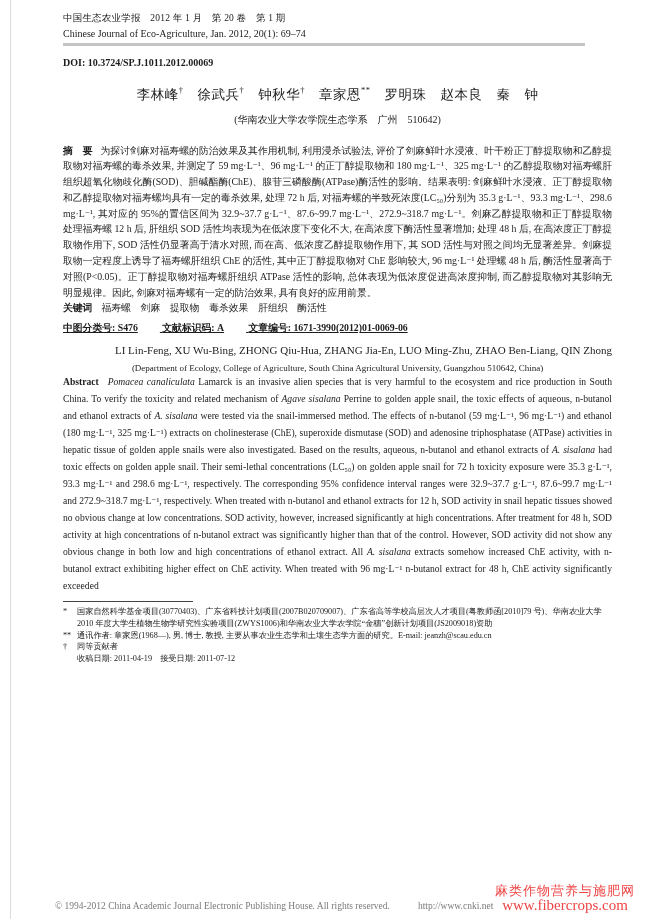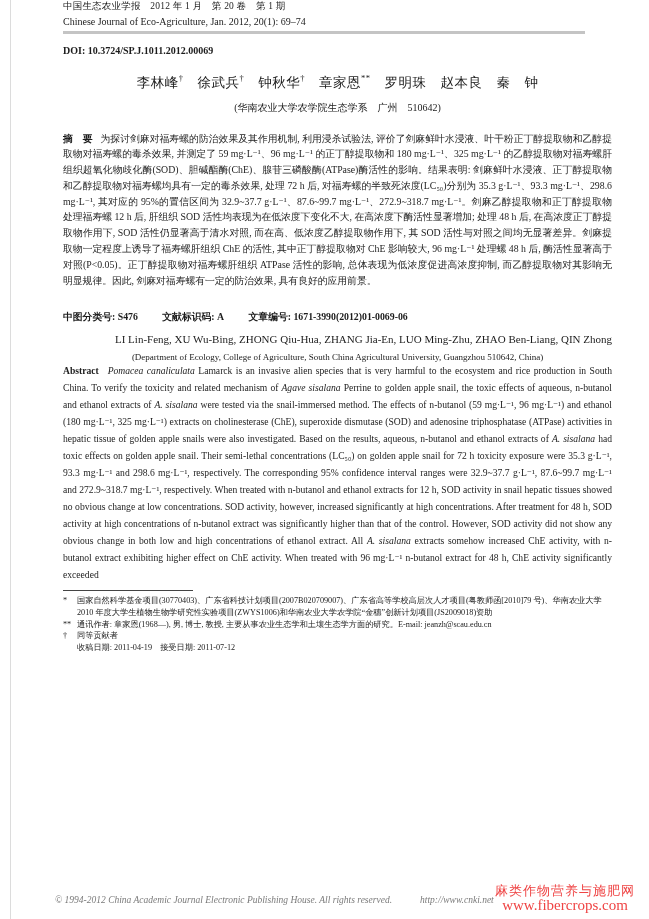--- a/index.html
+++ b/index.html
@@ -2,47 +2,47 @@
 <html><head>
 <meta charset="utf-8">
 <style>
   html,body{margin:0;padding:0;}
   body{
     width:649px;height:919px;position:relative;background:#ffffff;
     font-family:"Liberation Serif","DejaVu Serif",serif;
     color:#1c1c1c;overflow:hidden;
   }
   .scan-edge{position:absolute;left:10px;top:0;width:1px;height:100%;background:#dcdcdc;}
-  .content{position:absolute;left:63px;top:0;width:549px;}
+  .content{position:absolute;left:63px;top:12px;width:549px;}
   .jheader-cn{font-size:9.5px;letter-spacing:.2px;}
   .jheader-en{font-size:10px;margin-top:3px;}
   .jheader-rule{height:3px;background:#c4c4c4;width:522px;margin-top:4px;}
   .doi{font-weight:bold;font-size:10px;margin-top:11px;}
   .title-cn{text-align:center;font-size:21px;margin-top:24px;letter-spacing:1px;}
   .title-cn sup{font-size:11px;}
   .authors-cn{text-align:center;font-size:13.5px;margin-top:17px;letter-spacing:.5px;}
   .authors-cn sup{font-size:8.5px;}
   .affil-cn{text-align:center;font-size:10px;margin-top:9px;}
   .abstract-cn{font-size:9.8px;line-height:15.8px;text-align:justify;margin-top:16px;}
   .abstract-cn .lbl{font-weight:bold;margin-right:8px;}
   .keywords{font-size:9.8px;margin-top:2px;}
   .keywords .lbl{font-weight:bold;margin-right:9px;}
-  .classline{font-size:9.8px;font-weight:bold;margin-top:23px;}
+  .classline{font-size:9.8px;font-weight:bold;margin-top:7px;text-decoration:underline;}
   .classline span{margin-right:22px;}
   .title-en{text-align:center;font-weight:bold;font-size:14.5px;line-height:21px;margin-top:19px;}
   .authors-en{text-align:right;font-size:11px;margin-top:9px;}
   .affil-en{text-align:center;font-size:9px;margin-top:7px;font-family:Liberation Serif, serif;}
   .abstract-en{font-size:9.6px;line-height:17px;text-align:justify;margin-top:0;}
   .abstract-en .lbl{font-weight:bold;margin-right:9px;}
   .fn-rule{height:1px;background:#444;width:130px;margin-top:7px;}
   .footnotes{font-size:8.2px;line-height:11.6px;margin-top:4px;color:#222;}
   .fn{position:relative;padding-left:14px;}
   .fn .mark{position:absolute;left:0;top:0;}
   .fn.nomark{padding-left:14px;}
-  .footer{position:absolute;left:55px;bottom:14px;font-size:9.5px;color:#7a7a7a;white-space:nowrap;font-style:italic;}
+  .footer{position:absolute;left:55px;bottom:8px;font-size:9.5px;color:#7a7a7a;white-space:nowrap;}
   .footer .url{margin-left:28px;}
   .watermark{position:absolute;right:14px;bottom:6px;text-align:right;color:#ef4444;line-height:15px;}
   .watermark .wm-cn{font-size:13px;letter-spacing:1px;}
   .watermark .wm-url{font-size:15px;text-align:center;}
   i{font-style:italic;}
 </style>
 </head>
 <body>
 
 <div class="scan-edge"></div>
@@ -54,20 +54,23 @@
   <div class="jheader-rule"></div>
   <div class="doi">DOI: 10.3724/SP.J.1011.2012.00069</div>
 
   <div class="authors-cn"><span>李林峰</span><sup>†</sup><span>　徐武兵</span><sup>†</sup><span>　钟秋华</span><sup>†</sup><span>　章家恩</span><sup>**</sup><span>　罗明珠　赵本良　秦　钟</span></div>
   <div class="affil-cn">(华南农业大学农学院生态学系　广州　510642)</div>
 
   <div class="abstract-cn">
     <span class="lbl">摘　要</span><span>为探讨剑麻对福寿螺的防治效果及其作用机制, 利用浸杀试验法, 评价了剑麻鲜叶水浸液、叶干粉正丁醇提取物和乙醇提取物对福寿螺的毒杀效果, 并测定了 59 mg·L⁻¹、96 mg·L⁻¹ 的正丁醇提取物和 180 mg·L⁻¹、325 mg·L⁻¹ 的乙醇提取物对福寿螺肝组织超氧化物歧化酶(SOD)、胆碱酯酶(ChE)、腺苷三磷酸酶(ATPase)酶活性的影响。结果表明: 剑麻鲜叶水浸液、正丁醇提取物和乙醇提取物对福寿螺均具有一定的毒杀效果, 处理 72 h 后, 对福寿螺的半致死浓度(LC₅₀)分别为 35.3 g·L⁻¹、93.3 mg·L⁻¹、298.6 mg·L⁻¹, 其对应的 95%的置信区间为 32.9~37.7 g·L⁻¹、87.6~99.7 mg·L⁻¹、272.9~318.7 mg·L⁻¹。剑麻乙醇提取物和正丁醇提取物处理福寿螺 12 h 后, 肝组织 SOD 活性均表现为在低浓度下变化不大, 在高浓度下酶活性显著增加; 处理 48 h 后, 在高浓度正丁醇提取物作用下, SOD 活性仍显著高于清水对照, 而在高、低浓度乙醇提取物作用下, 其 SOD 活性与对照之间均无显著差异。剑麻提取物一定程度上诱导了福寿螺肝组织 ChE 的活性, 其中正丁醇提取物对 ChE 影响较大, 96 mg·L⁻¹ 处理螺 48 h 后, 酶活性显著高于对照(P&lt;0.05)。正丁醇提取物对福寿螺肝组织 ATPase 活性的影响, 总体表现为低浓度促进高浓度抑制, 而乙醇提取物对其影响无明显规律。因此, 剑麻对福寿螺有一定的防治效果, 具有良好的应用前景。</span>
   </div>
 
+  <div class="keywords">
+    <span class="lbl">关键词</span><span>福寿螺　剑麻　提取物　毒杀效果　肝组织　酶活性</span>
+  </div>
 
   <div class="classline">
     <span>中图分类号: S476</span>
     <span>文献标识码: A</span>
     <span>文章编号: 1671-3990(2012)01-0069-06</span>
   </div>
 
   <div class="authors-en">LI Lin-Feng, XU Wu-Bing, ZHONG Qiu-Hua, ZHANG Jia-En, LUO Ming-Zhu, ZHAO Ben-Liang, QIN Zhong</div>
   <div class="affil-en">(Department of Ecology, College of Agriculture, South China Agricultural University, Guangzhou 510642, China)</div>
 

